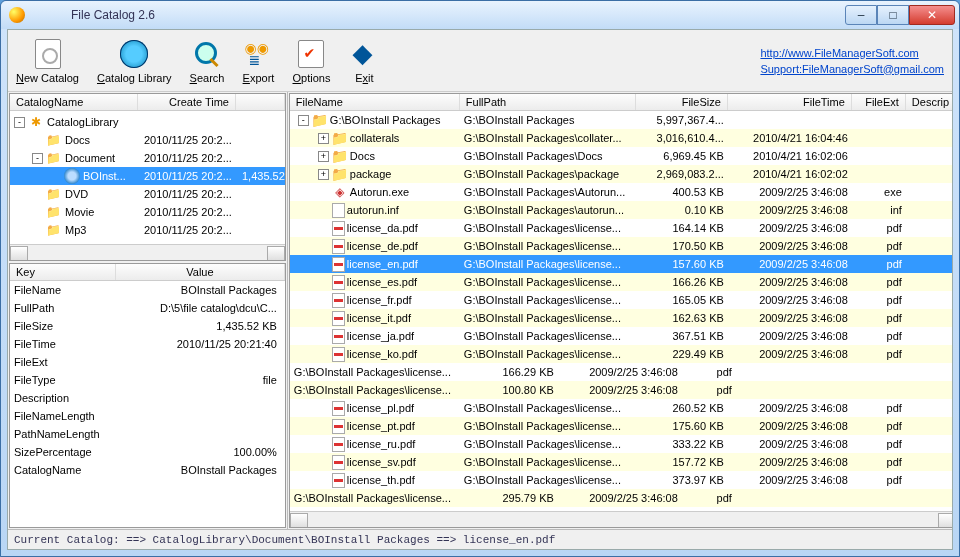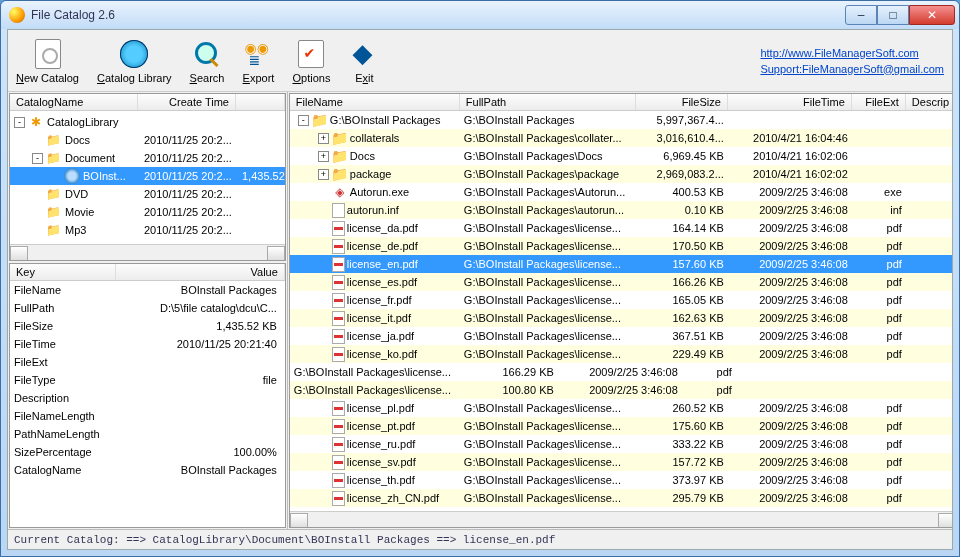--- a/index.html
+++ b/index.html
@@ -1,18 +1,18 @@
 <!DOCTYPE html>
 <html><head>
 <meta charset="utf-8">
 <style>
 * { box-sizing: border-box; margin: 0; padding: 0; }
 body { font-family: Tahoma, Arial, sans-serif; font-size: 11px; background: #5d9edb; overflow: hidden; width: 960px; height: 557px; }
 .window { width: 960px; height: 557px; background: linear-gradient(#cfe4fb, #b9d6f5); border: 1px solid #3b6ea5; border-radius: 6px 6px 0 0; display: flex; flex-direction: column; }
-.titlebar { height: 28px; display: flex; align-items: center; padding: 0 4px; background: linear-gradient(#e9f3fe, #c2dcf7); border-radius: 6px 6px 0 0; }
+.titlebar { height: 28px; display: flex; align-items: center; padding: 0 4px; background: linear-gradient(#e9f3fe, #c2dcf7); border-radius: 6px 6px 0 0; gap: 40px; }
 .titlebar .app-icon { width: 16px; height: 16px; margin: 0 6px 0 4px; background: radial-gradient(circle at 30% 30%, #ff6, #f90 60%, #a60); border-radius: 50%; }
 .titlebar .title { color: #335; font-size: 12px; }
 .winbtns { margin-left: auto; display: flex; gap: 0; }
 .winbtn { width: 32px; height: 20px; border: 1px solid #5a84b8; background: linear-gradient(#e6f1fd, #bcd7f3); display: flex; align-items: center; justify-content: center; font-size: 12px; color: #234; }
 .winbtn:first-child { border-radius: 3px 0 0 3px; }
 .winbtn.close { width: 46px; background: linear-gradient(#f58f8f, #d43c2e); color: #fff; border-color: #a02a1f; border-radius: 0 3px 3px 0; }
 .client { flex: 1; margin: 0 6px 6px; background: #f0f0f0; border: 1px solid #9aa; display: flex; flex-direction: column; }
 .toolbar { height: 62px; background: #f0f0f0; display: flex; align-items: center; padding: 0 8px; gap: 18px; border-bottom: 1px solid #ccc; }
 .tbtn { display: flex; flex-direction: column; align-items: center; gap: 2px; cursor: default; }
 .tbtn .ticon { width: 32px; height: 32px; display: flex; align-items: center; justify-content: center; }
@@ -209,21 +209,21 @@
                 </div>
                 <div class="c1" style="width: 98px;">2010/11/25 20:2...</div>
                 <div class="c2" style="flex: 1 1 0%;"></div>
               </div>
             </div>
           <div class="hscroll"></div>
         </div>
         <div class="panel" style="flex:1">
           <div class="grid-head">
             <div class="gh" style="width:106px">Key</div>
-            <div class="gh" style="flex:1;text-align:right">Value</div>
+            <div class="gh" style="flex:1;text-align:center">Value</div>
           </div>
           <div class="props" id="props">
               <div class="prop-row">
                 <div class="k">FileName</div>
                 <div class="v">BOInstall Packages</div>
               </div>
               <div class="prop-row">
                 <div class="k">FullPath</div>
                 <div class="v">D:\5\file catalog\dcu\C...</div>
               </div>
@@ -512,26 +512,20 @@
                   <span style="width: 14px; display: inline-block;"></span>
                   <span class="fico pdf"></span>
                   <span>license_th.pdf</span>
                 </div>
                 <div class="cell r-c1">G:\BOInstall Packages\license...</div>
                 <div class="cell r-c2">373.97 KB</div>
                 <div class="cell r-c3">2009/2/25 3:46:08</div>
                 <div class="cell r-c4">pdf</div>
               </div>
               <div class="frow alt">
-                <div class="cell r-c0">
-                  <span class="indent" style="width: 24px;"></span>
-                  <span style="width: 14px; display: inline-block;"></span>
-                  <span class="fico pdf"></span>
-                  <span>license_zh_CN.pdf</span>
-                </div>
                 <div class="cell r-c1">G:\BOInstall Packages\license...</div>
                 <div class="cell r-c2">295.79 KB</div>
                 <div class="cell r-c3">2009/2/25 3:46:08</div>
                 <div class="cell r-c4">pdf</div>
               </div>
             </div>
           <div class="hscroll"></div>
         </div>
       </div>
     </div>

